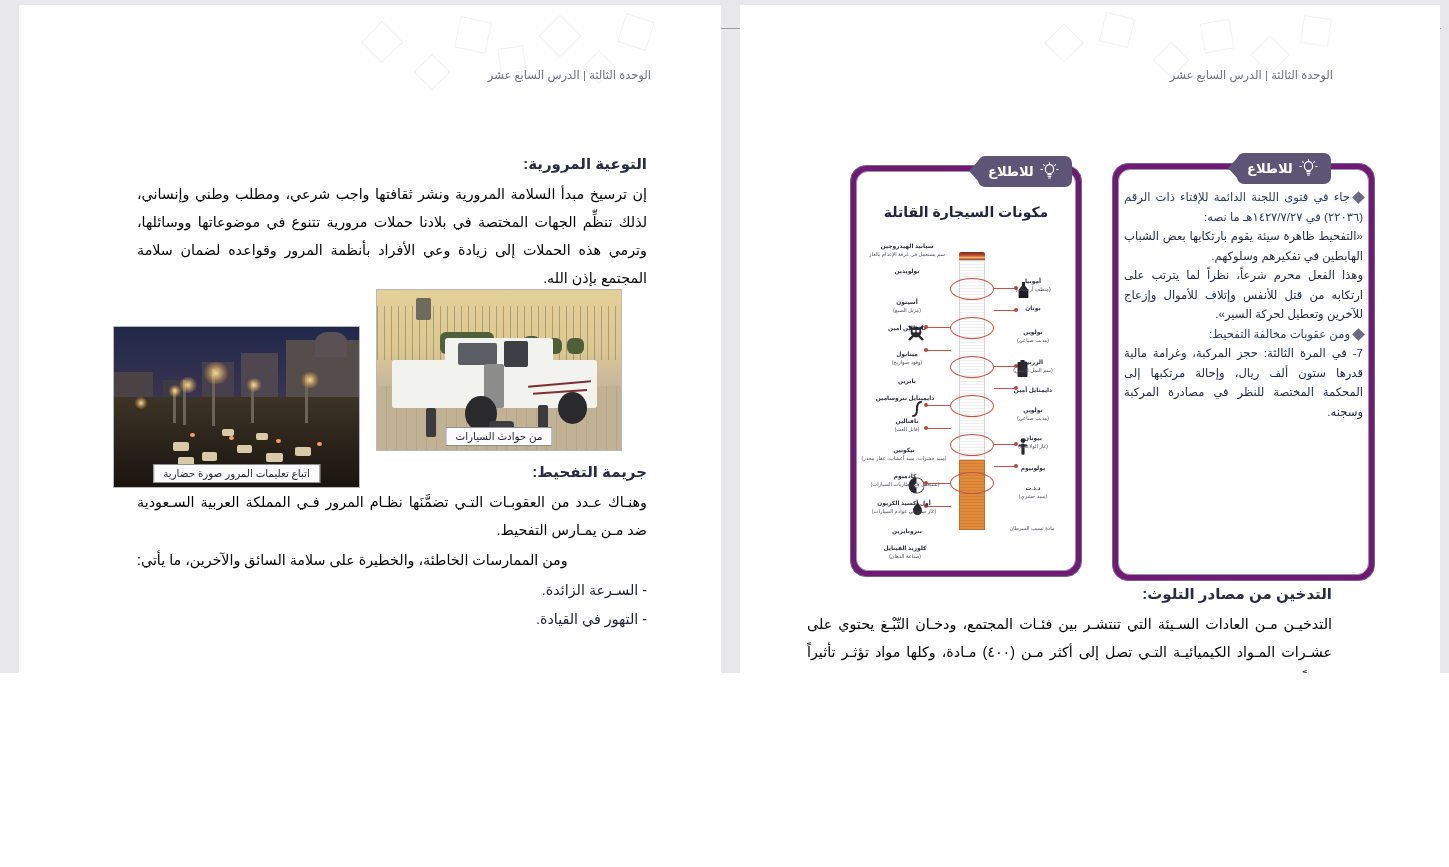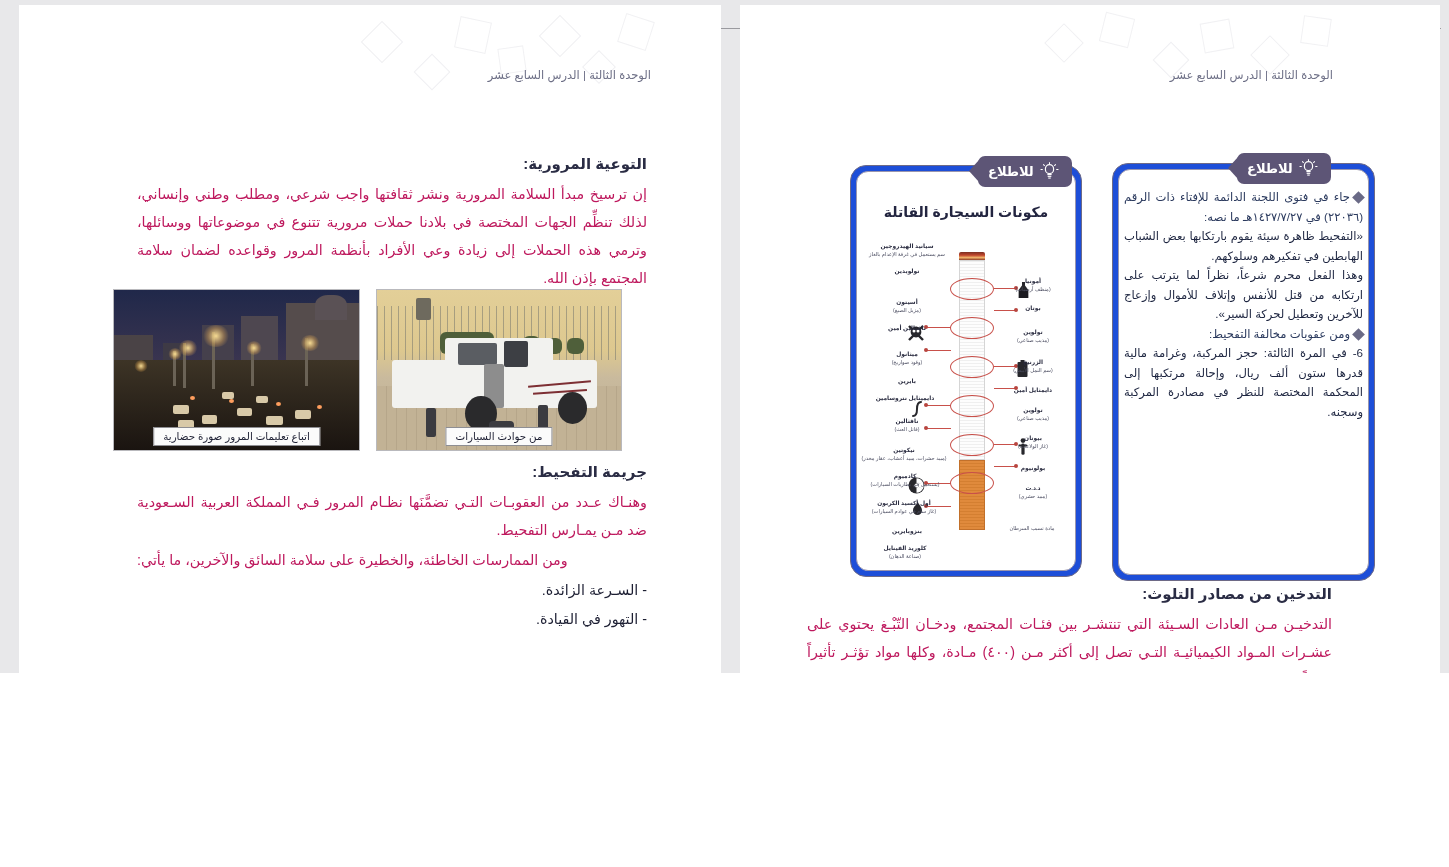--- a/index.html
+++ b/index.html
@@ -75,21 +75,21 @@
     font-size: 15px;
     font-weight: bold;
     color: #2a2c44;
     text-align: left;
     margin: 0 0 7px 0;
     direction: rtl;
   }
   .para {
     font-size: 14.3px;
     line-height: 28px;
-    color: #be185d;
+    color: #000000;
     margin: 0 0 2px 0;
     text-align: justify;
     text-align-last: right;
   }
 
   
   .two-col-list {
     display: flex; flex-direction: row;
     justify-content: space-between;
     font-size: 14.3px; line-height: 29px; color: #1d1f33;
@@ -110,21 +110,21 @@
     transform: translateX(50%);
     background: #fbfbfb;
     border: 1px solid #8e8e93;
     font-size: 10.3px; color: #1d1f33;
     padding: 2px 9px 3px 9px;
     white-space: nowrap;
     direction: rtl;
   }
 
   
-  .ph-night { background: linear-gradient(#1b2440 0%, #2b2f4a 22%, #3a3124 55%, #241c14 100%); }
+  .ph-night { background: linear-gradient(#1b2440 0%, #2b2f4a 22%, #3a3124 55%, #241c14 100%); margin-top: 37px; }
   .ph-night .sky { position:absolute; left:0; right:0; top:0; height:46%;
        background: linear-gradient(#20284a, #3b3550); }
   .ph-night .bldg { position:absolute; background:#3e3a45; }
   .ph-night .road { position:absolute; left:0; right:0; bottom:0; height:56%;
        background: linear-gradient(#3d3426, #1a1410); }
   .ph-night .lamp { position:absolute; width:3px; background:#6b6356; }
   .ph-night .glow { position:absolute; border-radius:50%;
        background: radial-gradient(circle, rgba(255,226,150,.95) 0%, rgba(255,190,90,.35) 45%, rgba(255,180,80,0) 72%); }
   .ph-night .car { position:absolute; border-radius:2px; background:#d8c9a8; }
   .ph-night .tail { position:absolute; border-radius:50%; background:#ff9e5e; }
@@ -140,21 +140,21 @@
   .ph-wreck .truck-body { position:absolute; background:#f2f2ef; border-radius:3px; }
   .ph-wreck .truck-dark { position:absolute; background:#3b3b40; border-radius:2px; }
   .ph-wreck .wheel { position:absolute; border-radius:50%; background:#2a2a2c; }
   .ph-wreck .stripe { position:absolute; background:#7d2f33; height:2px; }
 
   
   .info-card {
     position: absolute;
     border: 1.4px solid #6e6a86;
     border-radius: 16px;
-    background: #1d4ed8;
+    background: #701a75;
   }
   .info-card-inner {
     position: absolute; inset: 5px;
     border: 1px solid #9a96ad;
     border-radius: 12px;
     background: #ffffff;
     overflow: hidden;
   }
   .tab {
     position: absolute;
@@ -437,21 +437,21 @@
 
     <div class="card-body" style="left:384px; top:182px; width:239px;">
       <p class="b" style="color:#2b3a5e;">
         <span class="diamond-bullet"></span><span>جاء في فتوى اللجنة الدائمة للإفتاء ذات الرقم (٢٢٠٣٦) في ١٤٢٧/٧/٢٧هـ ما نصه:</span>
       </p>
       <p>«التفحيط ظاهرة سيئة يقوم بارتكابها بعض الشباب الهابطين في تفكيرهم وسلوكهم.</p>
       <p>وهذا الفعل محرم شرعاً، نظراً لما يترتب على ارتكابه من قتل للأنفس وإتلاف للأموال وإزعاج للآخرين وتعطيل لحركة السير».</p>
       <p class="b" style="color:#2b3a5e;">
         <span class="diamond-bullet"></span><span>ومن عقوبات مخالفة التفحيط:</span>
       </p>
-      <p>6- في المرة الثالثة: حجز المركبة، وغرامة مالية قدرها ستون ألف ريال، وإحالة مرتكبها إلى المحكمة المختصة للنظر في مصادرة المركبة وسجنه.</p>
+      <p>7- في المرة الثالثة: حجز المركبة، وغرامة مالية قدرها ستون ألف ريال، وإحالة مرتكبها إلى المحكمة المختصة للنظر في مصادرة المركبة وسجنه.</p>
     </div>
 
     <div class="info-card" style="left:110px; top:160px; width:232px; height:412px;">
       <div class="info-card-inner">
 
         <div class="cig-title" style="top:32px;">مكونات السيجارة القاتلة</div>
 
         <div class="cig-ember" style="left:102px; top:80px; width:26px; height:8px;"></div>
         <div class="cig" style="left:102px; top:88px; width:26px; height:200px;"></div>
         <div class="cig-filter" style="left:102px; top:288px; width:26px; height:70px;"></div>

